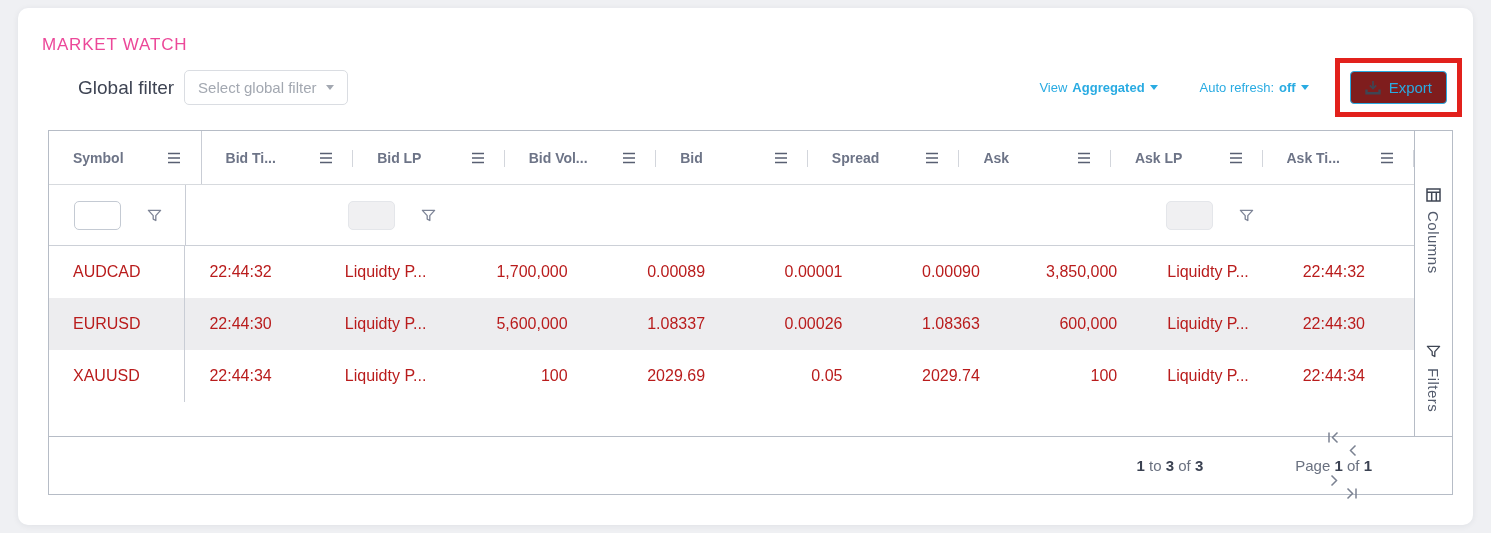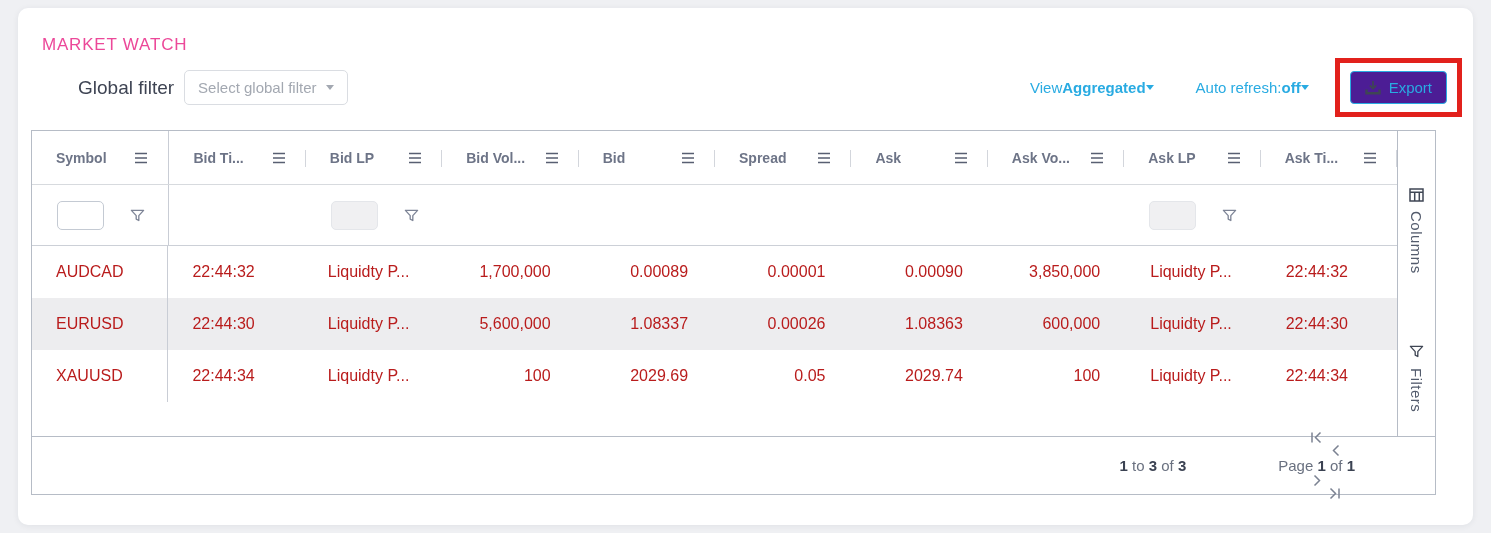--- a/index.html
+++ b/index.html
@@ -28,37 +28,37 @@
   .gf-label { font-size:19px; color:#3e4453; margin-right:10px; }
   .gf-select {
     display:flex; align-items:center; gap:9px;
     background:#fff; border:1px solid #dadde2; border-radius:5px;
     padding:8px 13px; font-size:15px; color:#a3a8b1; cursor:pointer;
     font-family:inherit;
   }
   .caret { width:0; height:0; border-left:4px solid transparent; border-right:4px solid transparent; border-top:5px solid currentColor; display:inline-block; }
   .toolbar-right { display:flex; align-items:center; }
   .link-btn {
-    background:none; border:none; color:#29abe2; font-size:15px;
-    display:inline-flex; align-items:center; cursor:pointer;
+    background:none; border:none; color:#29abe2; font-size:13px;
+    display:inline-flex; align-items:center; gap:5px; cursor:pointer;
     font-family:inherit;
   }
   .link-btn b { font-weight:700; }
   .view-btn { margin-right:42px; }
   .refresh-btn { margin-right:26px; }
   .export-highlight { border:5px solid #e2211c; padding:8px 10px; }
   .export-btn {
-    background:#4c1d95; border:1px solid #29abe2; border-radius:4px;
+    background:#7f1d1d; border:1px solid #29abe2; border-radius:4px;
     color:#29abe2; font-size:15px; padding:7px 14px;
     display:inline-flex; align-items:center; gap:8px; cursor:pointer;
     font-family:inherit;
   }
   
   .grid {
-    position:absolute; left:13px; top:122px; width:1405px; height:365px;
+    position:absolute; left:30px; top:122px; width:1405px; height:365px;
     border:1px solid #b6bcc6; display:flex; flex-direction:column;
     background:#fff;
   }
   .grid-top { flex:1; display:flex; min-height:0; }
   .grid-main { flex:1; display:flex; flex-direction:column; min-width:0; }
   .hrow { height:54px; display:flex; border-bottom:1px solid #d7dade; }
   .hcell {
     flex:1; position:relative; display:flex; align-items:center;
     justify-content:space-between; padding:0 20px 0 24px;
     font-size:14px; font-weight:700; color:#6d7487; overflow:hidden; white-space:nowrap;
@@ -188,28 +188,20 @@
             <div class="hcell">
               <div class="hlabel">Spread</div>
               <div class="menu-btn">
                 <svg width="14" height="12" viewBox="0 0 14 12" fill="none" stroke="currentColor" stroke-width="1.7">
                   <path d="M1 1.5h12M1 6h12M1 10.5h12"></path>
                 </svg>
               </div>
             </div>
             <div class="hcell">
               <div class="hlabel">Ask</div>
-              <div class="menu-btn">
-                <svg width="14" height="12" viewBox="0 0 14 12" fill="none" stroke="currentColor" stroke-width="1.7">
-                  <path d="M1 1.5h12M1 6h12M1 10.5h12"></path>
-                </svg>
-              </div>
-            </div>
-            <div class="hcell">
-              <div class="hlabel">Ask Vo...</div>
               <div class="menu-btn">
                 <svg width="14" height="12" viewBox="0 0 14 12" fill="none" stroke="currentColor" stroke-width="1.7">
                   <path d="M1 1.5h12M1 6h12M1 10.5h12"></path>
                 </svg>
               </div>
             </div>
             <div class="hcell">
               <div class="hlabel">Ask LP</div>
               <div class="menu-btn">
                 <svg width="14" height="12" viewBox="0 0 14 12" fill="none" stroke="currentColor" stroke-width="1.7">

